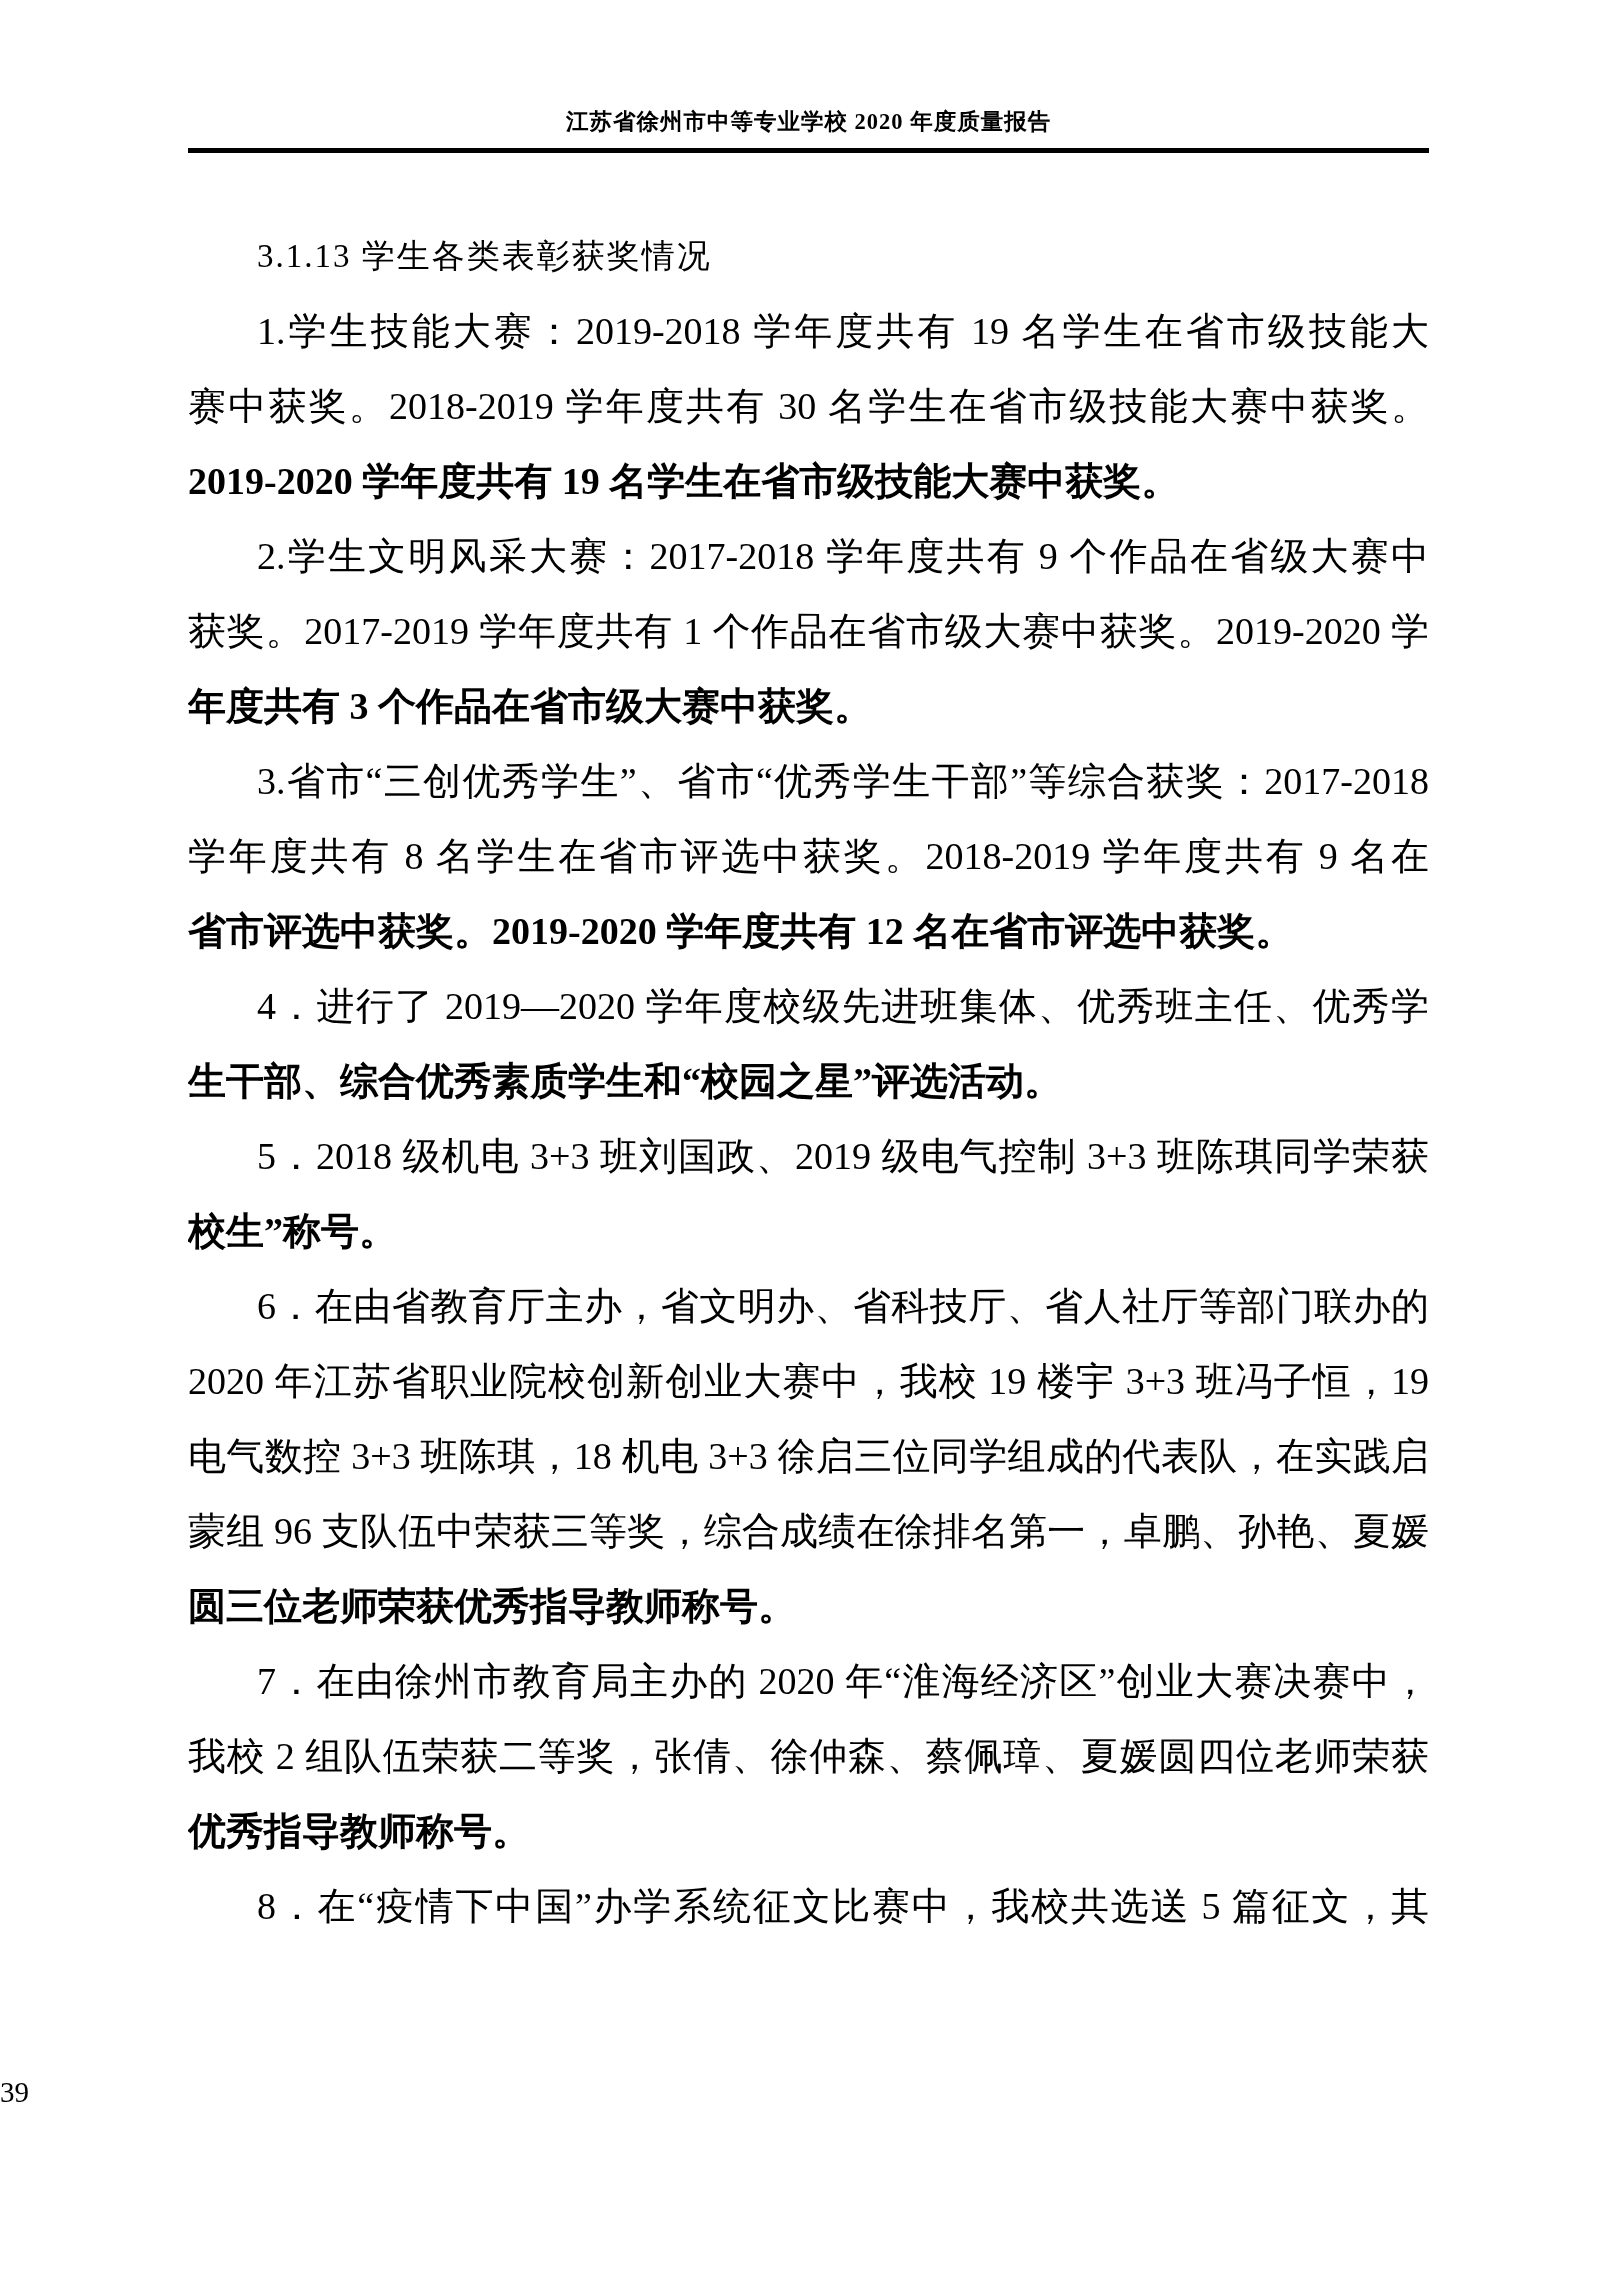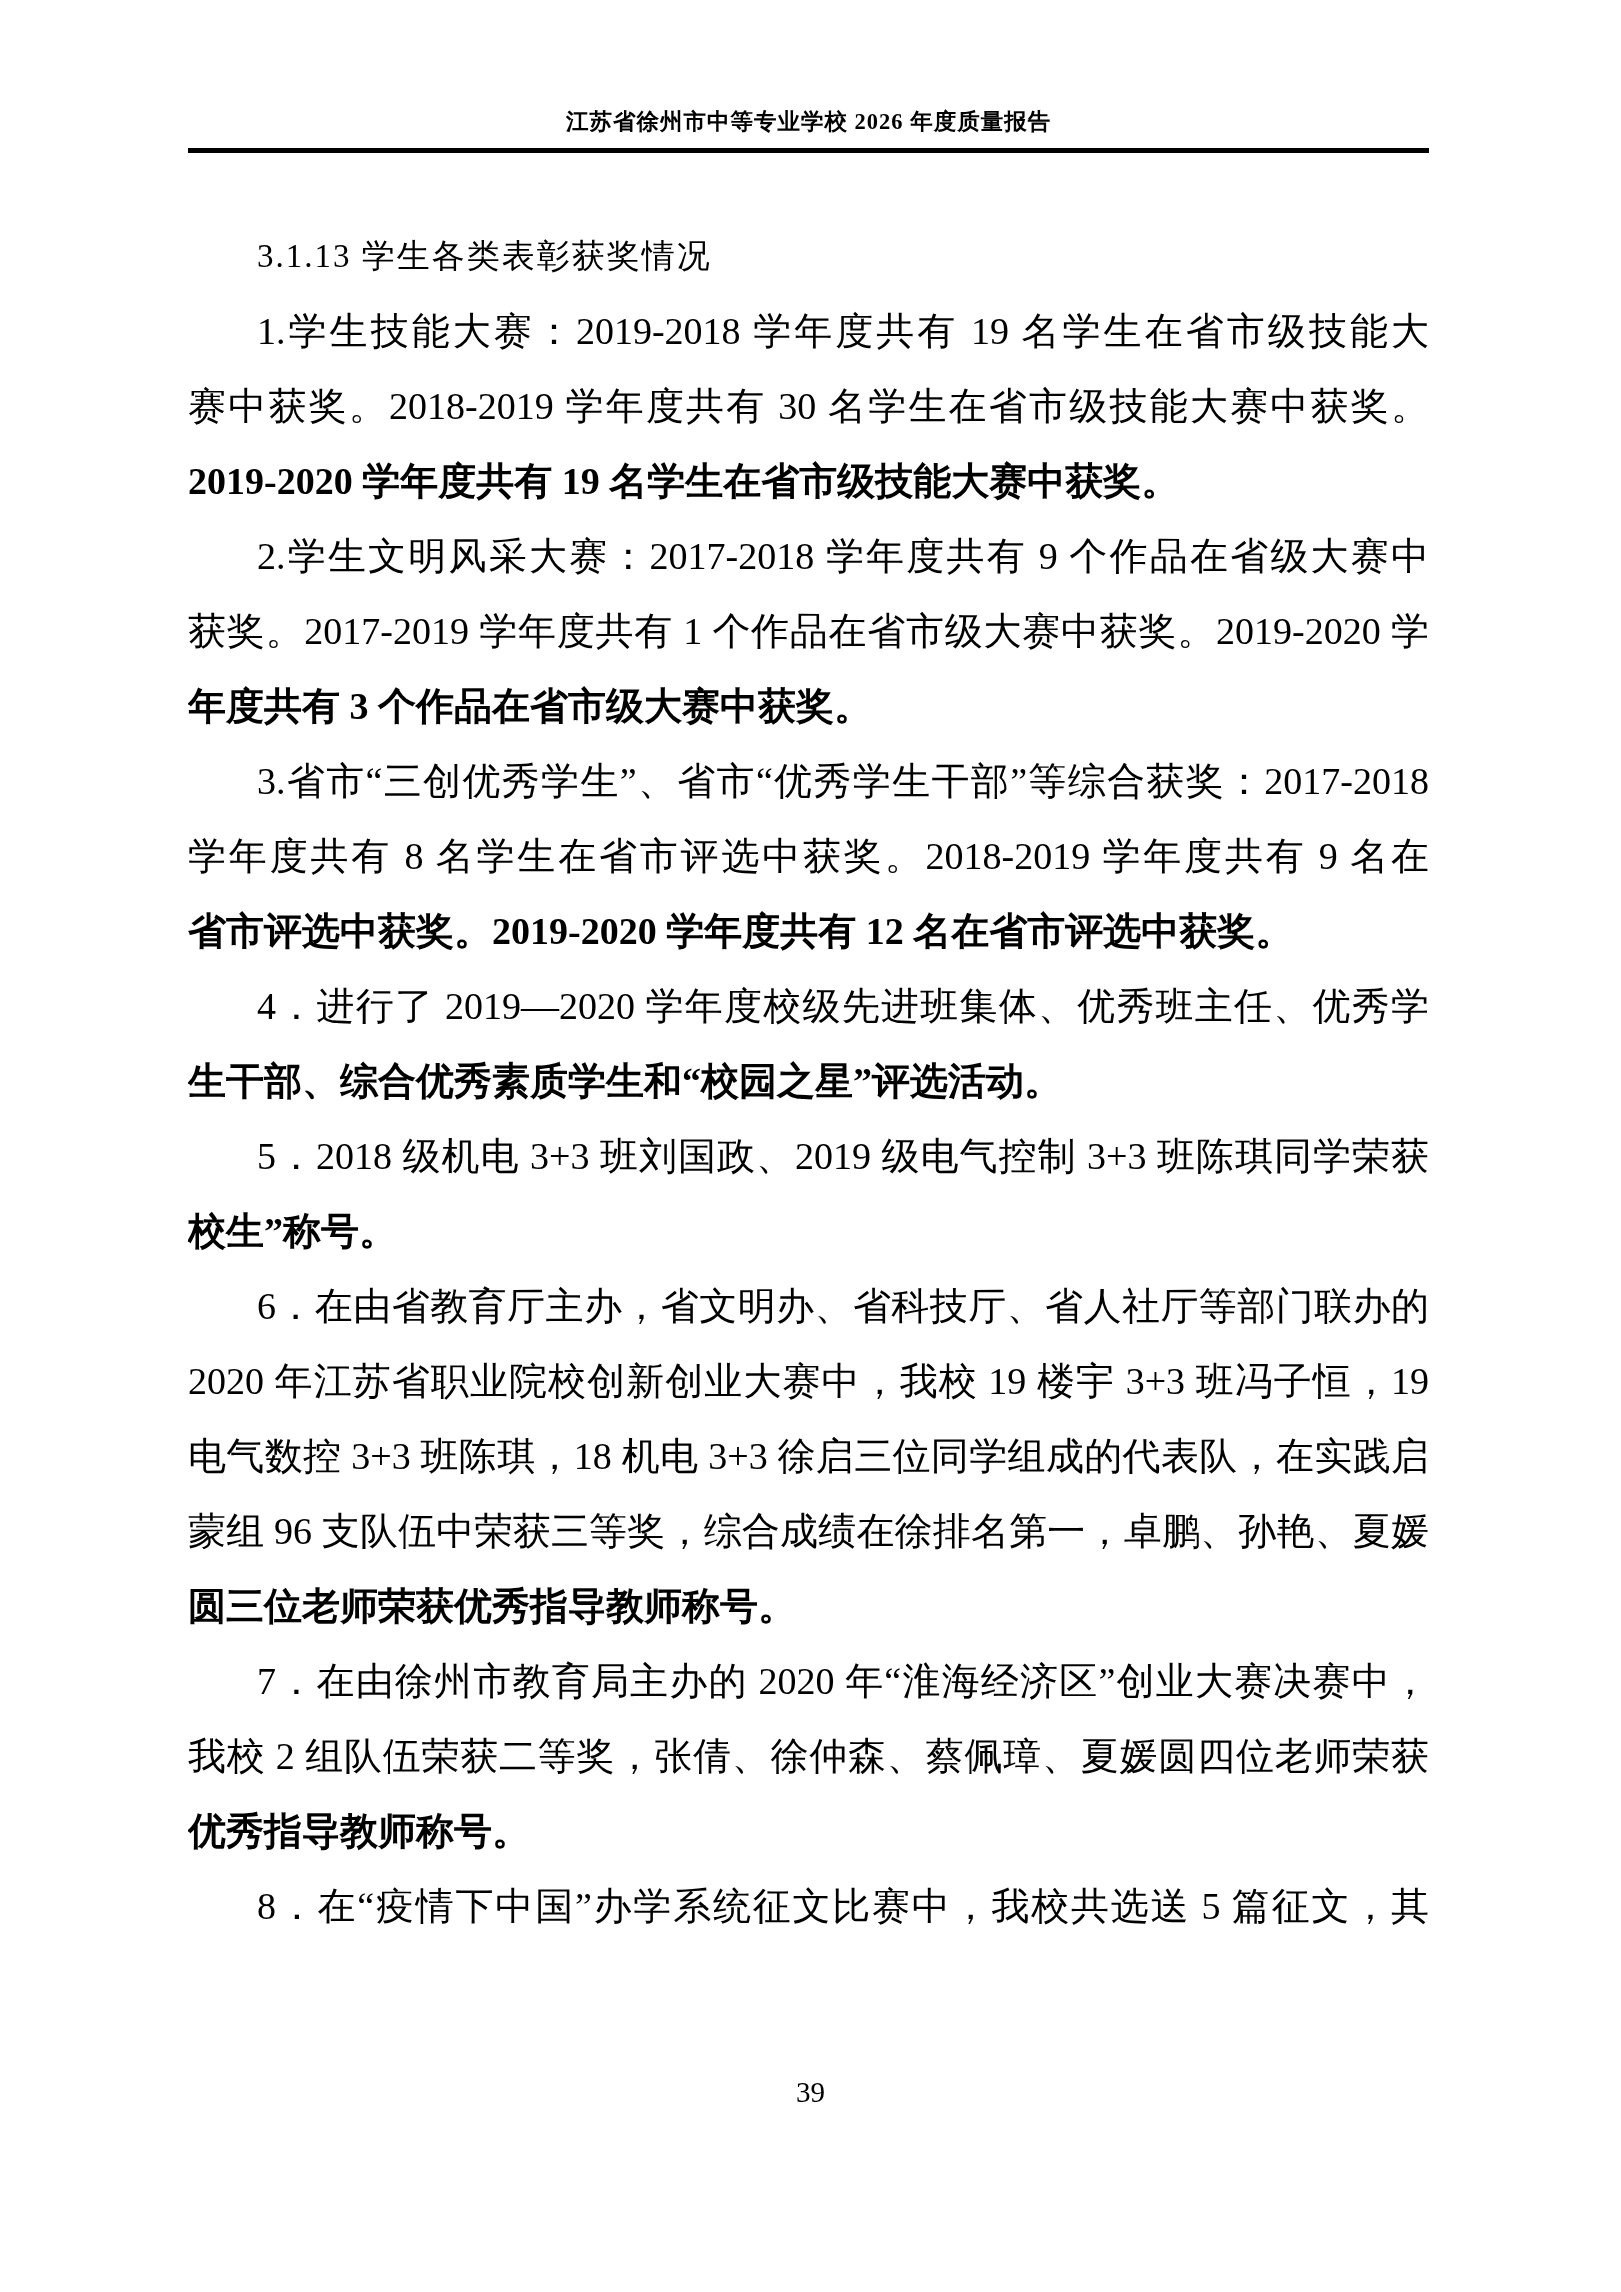--- a/index.html
+++ b/index.html
@@ -57,30 +57,29 @@
     text-align-last: justify;
     overflow: hidden;
   }
   .line.first { padding-left: 69px; }
   .line.last  { text-align-last: left; font-weight: bold; }
   .page-number {
     position: absolute;
     top: 2076px;
     left: 0;
     width: 1621px;
-    text-align: center;
     font-size: 29px;
   }
 </style>
 </head>
 <body>
 
 <div class="page">
 
-  <div class="running-header">江苏省徐州市中等专业学校 2026 年度质量报告</div>
+  <div class="running-header">江苏省徐州市中等专业学校 2020 年度质量报告</div>
 
   <div class="header-rule"></div>
 
   <div class="content">
 
     <div class="section-title">3.1.13 学生各类表彰获奖情况</div>
 
     <div class="para">
       <div class="line first">1.学生技能大赛：2019-2018 学年度共有 19 名学生在省市级技能大</div>
       <div class="line">赛中获奖。2018-2019 学年度共有 30 名学生在省市级技能大赛中获奖。</div>

